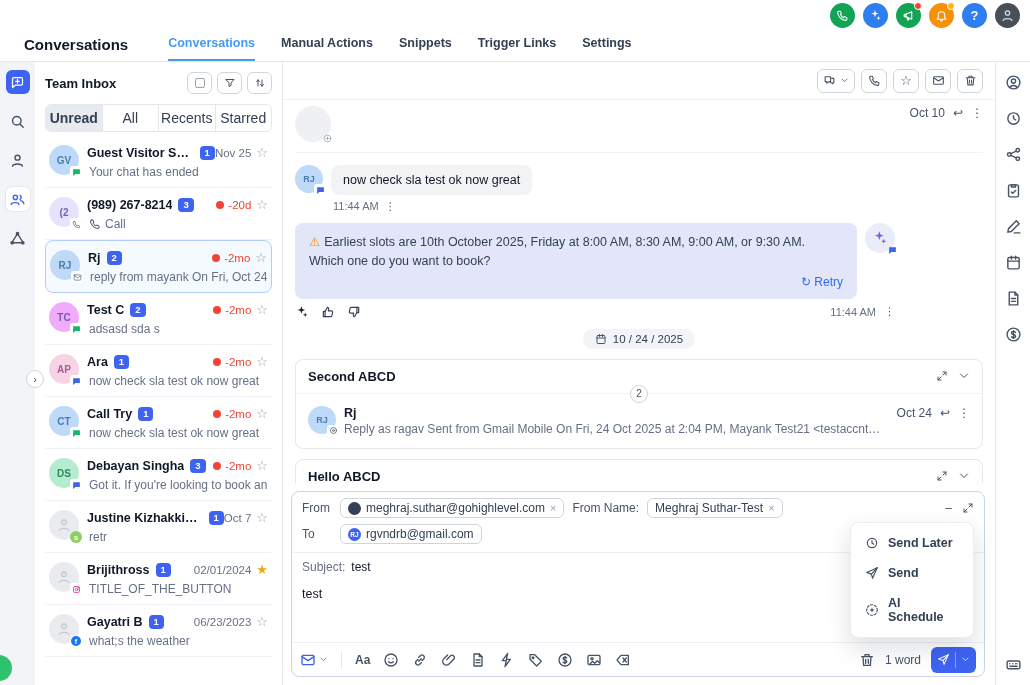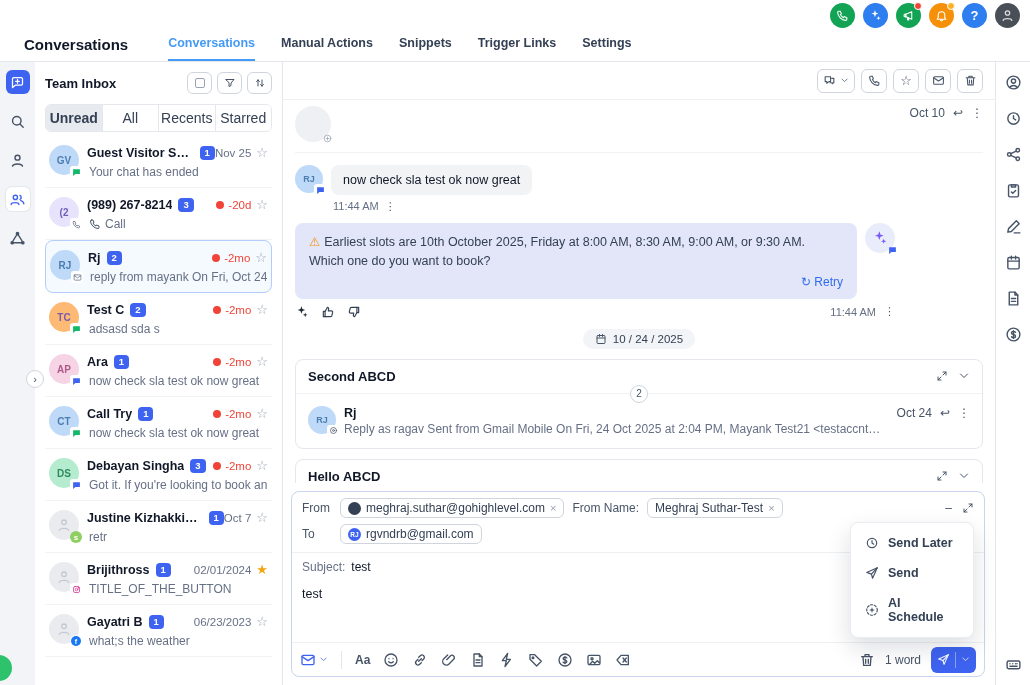--- a/index.html
+++ b/index.html
@@ -50,21 +50,21 @@
   .ib-check { width:10px; height:10px; border:1.5px solid #98a2b3; border-radius:2px; }
   .seg { display:flex; margin-top:10px; border:1px solid #e4e7ec; border-radius:6px; overflow:hidden; }
   .seg-item { flex:1; text-align:center; font-size:14px; color:#344054; padding:5px 0; border-right:1px solid #e4e7ec; background:#fff; cursor:pointer; }
   .seg-item:last-child { border-right:none; }
   .seg-item.active { background:#e7eaee; font-weight:bold; }
   .clist { flex:1; overflow:hidden; margin-top:4px; }
   .citem { display:flex; padding:9px 4px 8px 4px; border-bottom:1px solid #f0f2f5; cursor:pointer; position:relative; }
   .citem.selected { background:#f5faff; border:1px solid #b2ccfe; border-radius:8px; }
   .av { width:30px; height:30px; border-radius:50%; display:flex; align-items:center; justify-content:center;
     font-size:10px; font-weight:bold; position:relative; flex:none; }
-  .av-blue{ background:#bedaf8; color:#4c7db0; } .av-purple{ background:#fdba74; color:#7a5ab0; }
+  .av-blue{ background:#bedaf8; color:#4c7db0; } .av-purple{ background:#f0abfc; color:#7a5ab0; }
   .av-pink{ background:#f6d4e6; color:#b05a8a; } .av-green{ background:#b5ecd0; color:#2e8a5e; }
   .av-lav{ background:#e7e3fc; color:#6e62b8; } .av-gray{ background:#e9ebef; color:#98a2b3; }
   .av-gray .ic { width:16px; height:16px; color:#c3c9d2; }
   .ovl { position:absolute; right:-3px; bottom:-3px; width:12px; height:12px; border-radius:3px; background:#fff;
     display:flex; align-items:center; justify-content:center; }
   .ovl .ic { width:9px; height:9px; }
   .ovl-gchat .ic{ color:#12b76a; } .ovl-bchat .ic{ color:#3e63f0; } .ovl-phone .ic{ color:#667085; }
   .ovl-mail .ic{ color:#667085; }
   .ovl-s { background:#8fce62; border-radius:50%; color:#fff; font-size:8px; font-weight:bold; }
   .ovl-ig .ic { color:#d6308f; } .ovl-fb { background:#fff; border-radius:50%; }

